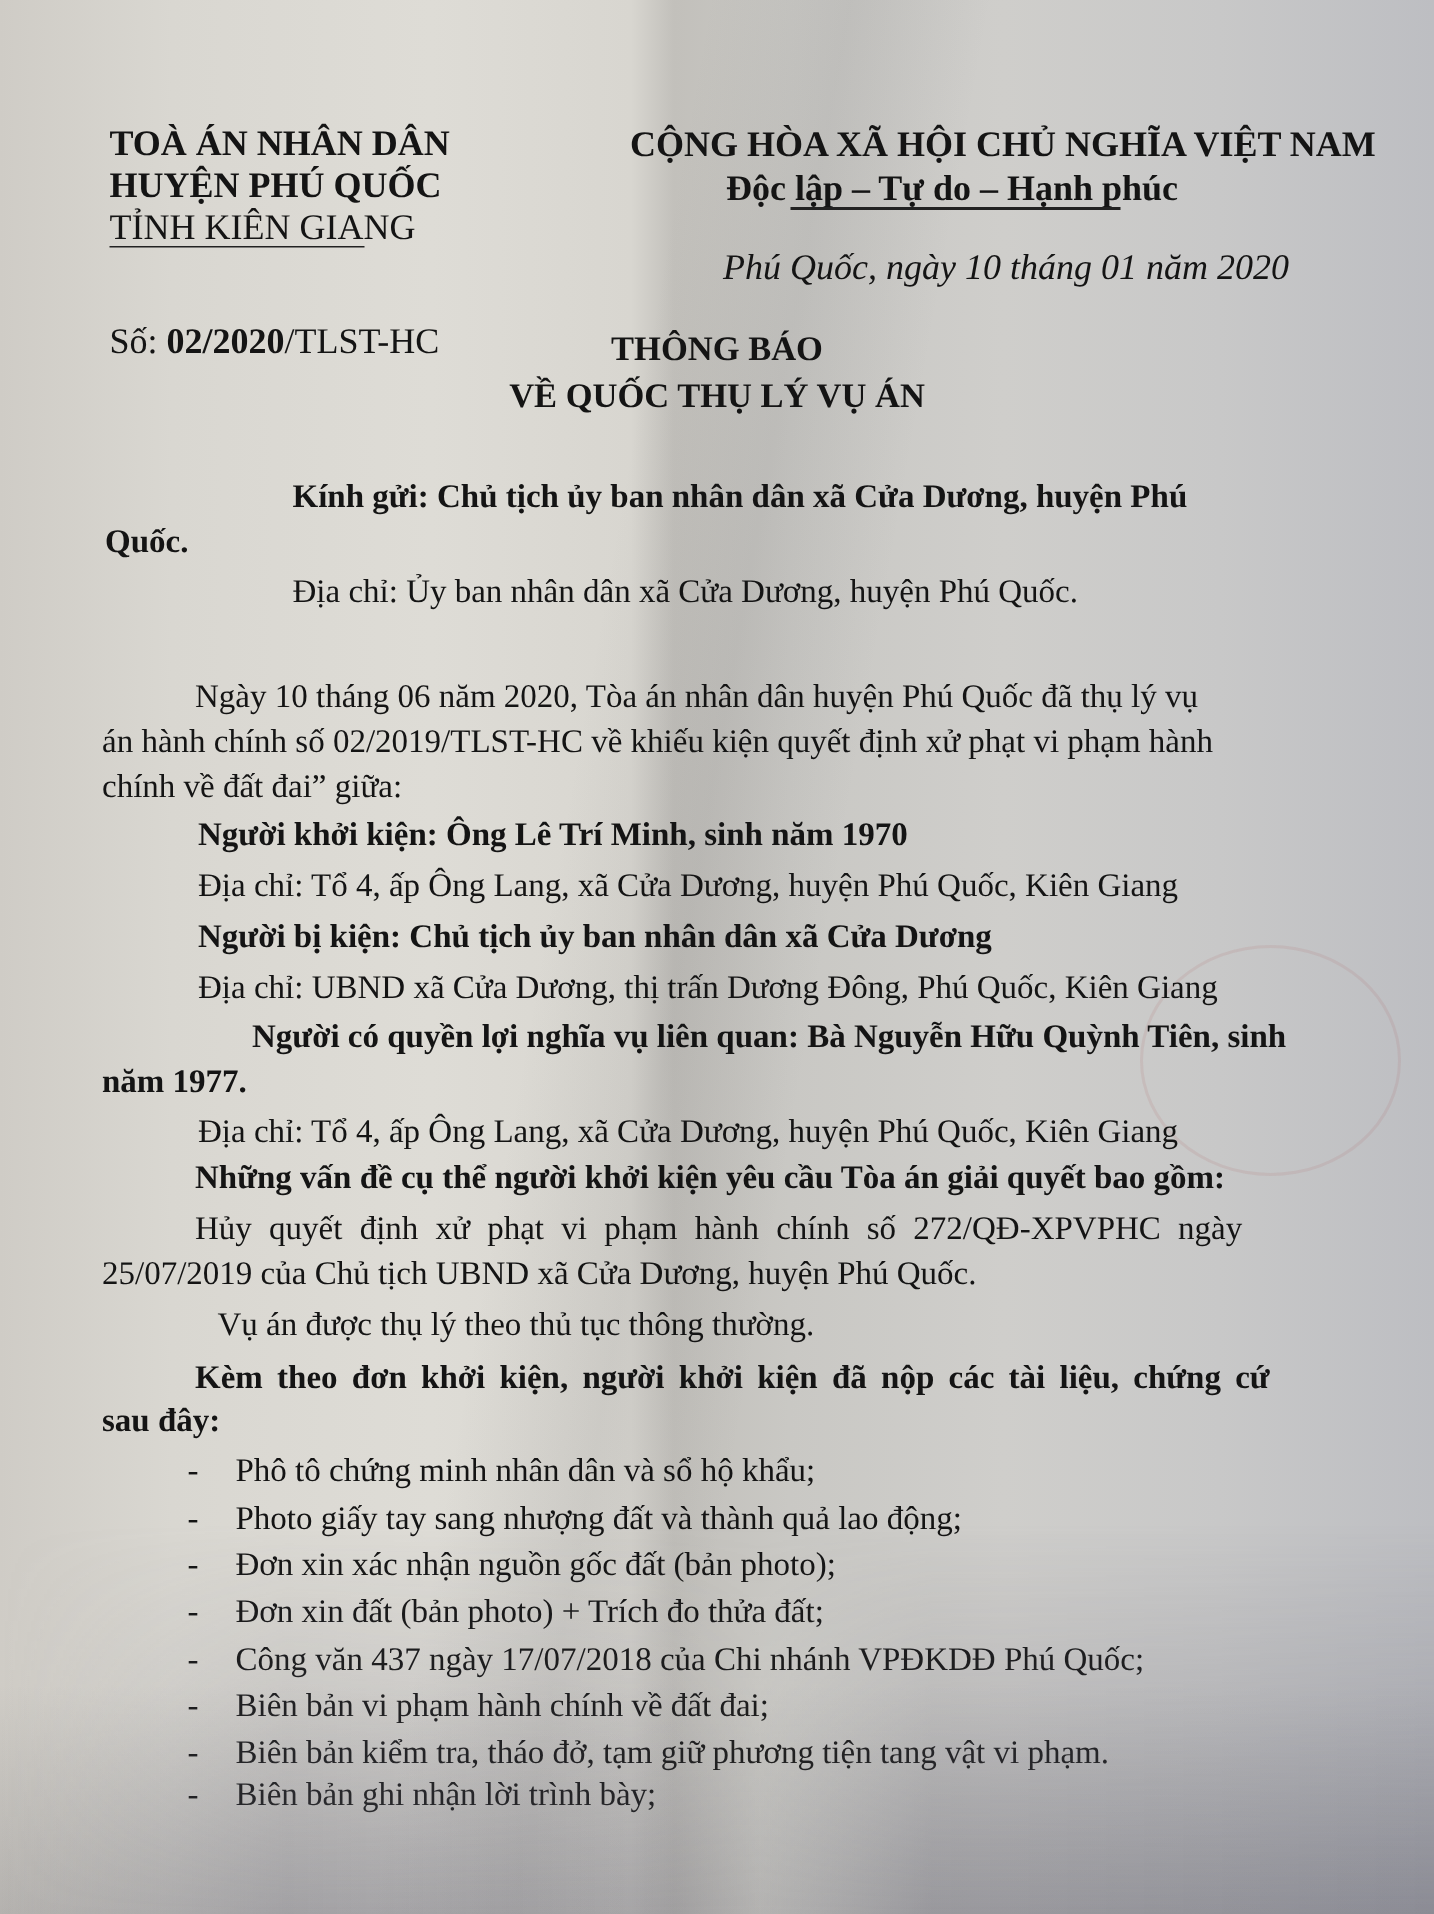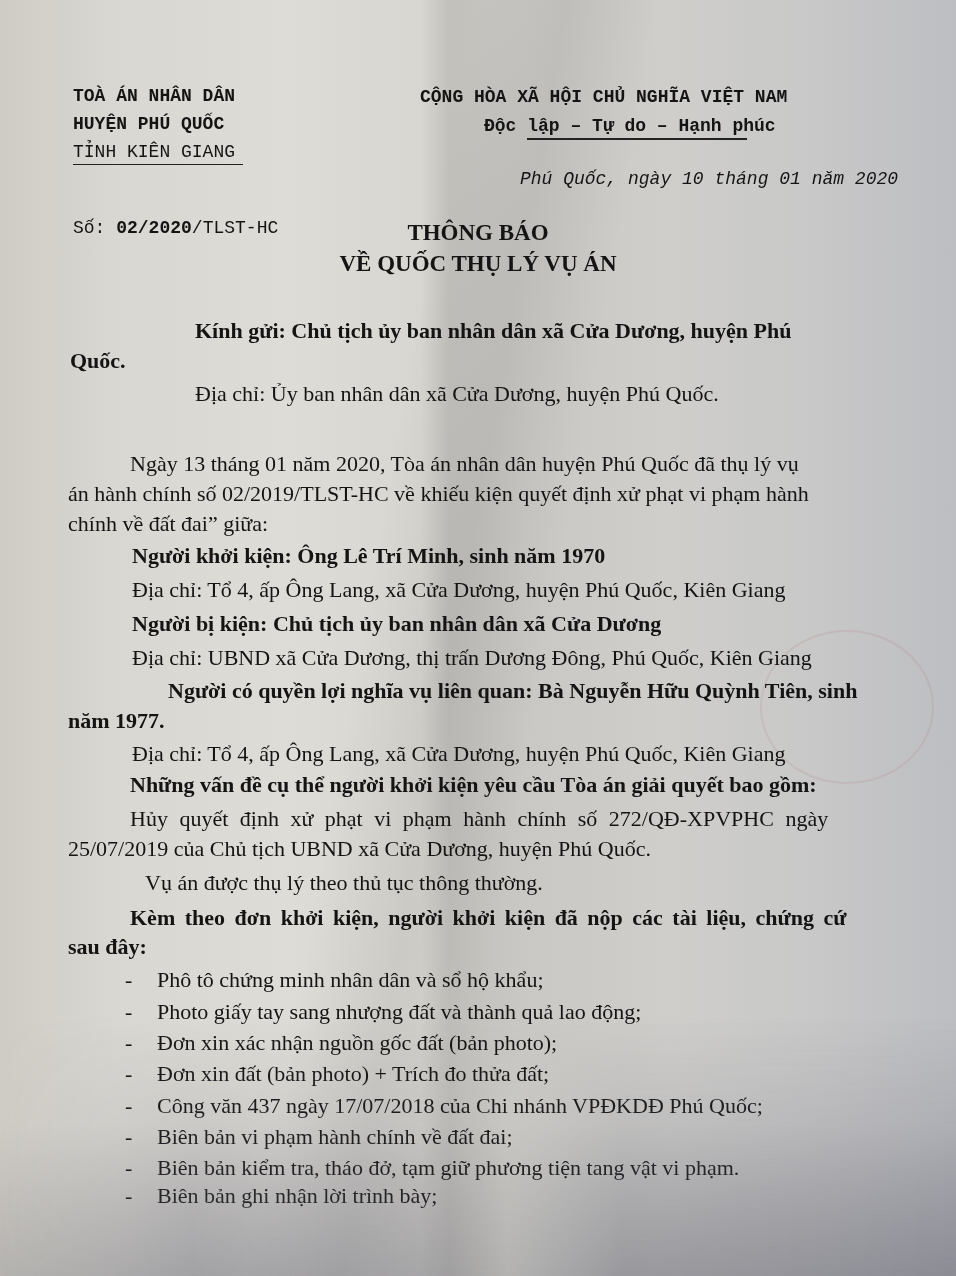--- a/index.html
+++ b/index.html
@@ -22,21 +22,21 @@
     position:absolute; left:0; bottom:0; width:100%; height:260px;
     background:
       linear-gradient(90deg, rgba(120,120,130,0) 0%, rgba(110,110,125,0.35) 20%, rgba(110,110,125,0.25) 45%, rgba(230,230,230,0.1) 53%, rgba(105,105,120,0.35) 65%, rgba(100,100,115,0.4) 100%);
     -webkit-mask-image:linear-gradient(180deg, transparent 0%, black 100%);
     mask-image:linear-gradient(180deg, transparent 0%, black 100%);
     pointer-events:none;
   }
   .abs { position:absolute; white-space:nowrap; }
   .b { font-weight:bold; }
   .i { font-style:italic; }
-  .hdr { font-size:18px; line-height:28px;font-family:Liberation Mono, monospace; }
+  .hdr { font-size:24px; line-height:28px; }
   .body { font-size:22px; }
   .underline-bar { position:absolute; height:2px; background:#222; }
   .stamp {
     position:absolute; left:760px; top:630px; width:170px; height:150px;
     border-radius:50%; border:2px solid rgba(170,90,90,0.12);
   }
 </style>
 </head>
 <body>
 
@@ -48,36 +48,36 @@
   <div class="abs hdr b" style="left:73px;top:110px;">HUYỆN PHÚ QUỐC</div>
   <div class="abs hdr" style="left:73px;top:138px;">TỈNH KIÊN GIANG</div>
   <div class="underline-bar" style="left:73px;top:164px;width:170px;height:1px;"></div>
   <div class="abs hdr" style="left:73px;top:166px;margin-top:48px;"><span>Số: </span><span class="b">02/2020</span><span>/TLST-HC</span></div>
 </div>
 
 <div>
   <div class="abs hdr b" style="left:420px;top:83px;">CỘNG HÒA XÃ HỘI CHỦ NGHĨA VIỆT NAM</div>
   <div class="abs hdr b" style="left:484px;top:112px;">Độc lập – Tự do – Hạnh phúc</div>
   <div class="underline-bar" style="left:527px;top:138px;width:220px;"></div>
-  <div class="abs hdr i" style="left:520px;top:165px;">Phú Quốc, ngày 10 tháng 01 năm 2020</div>
+  <div class="abs hdr i" style="left:482px;top:165px;">Phú Quốc, ngày 10 tháng 01 năm 2020</div>
 </div>
 
 <div>
   <div class="abs b" style="left:0;width:956px;text-align:center;top:220px;font-size:23px;">THÔNG BÁO</div>
   <div class="abs b" style="left:0;width:956px;text-align:center;top:251px;font-size:23px;">VỀ QUỐC THỤ LÝ VỤ ÁN</div>
 </div>
 
 <div>
   <div class="abs body b" style="left:195px;top:318px;">Kính gửi: Chủ tịch ủy ban nhân dân xã Cửa Dương, huyện Phú</div>
   <div class="abs body b" style="left:70px;top:348px;">Quốc.</div>
   <div class="abs body" style="left:195px;top:381px;">Địa chỉ: Ủy ban nhân dân xã Cửa Dương, huyện Phú Quốc.</div>
 </div>
 
 <div>
-  <div class="abs body" style="left:130px;top:451px;">Ngày 13 tháng 01 năm 2020, Tòa án nhân dân huyện Phú Quốc đã thụ lý vụ</div>
+  <div class="abs body" style="left:130px;top:451px;">Ngày 10 tháng 06 năm 2020, Tòa án nhân dân huyện Phú Quốc đã thụ lý vụ</div>
   <div class="abs body" style="left:68px;top:481px;">án hành chính số 02/2019/TLST-HC về khiếu kiện quyết định xử phạt vi phạm hành</div>
   <div class="abs body" style="left:68px;top:511px;">chính về đất đai” giữa:</div>
 </div>
 
 <div>
   <div class="abs body b" style="left:132px;top:543px;">Người khởi kiện: Ông Lê Trí Minh, sinh năm 1970</div>
   <div class="abs body" style="left:132px;top:577px;">Địa chỉ: Tổ 4, ấp Ông Lang, xã Cửa Dương, huyện Phú Quốc, Kiên Giang</div>
   <div class="abs body b" style="left:132px;top:611px;">Người bị kiện: Chủ tịch ủy ban nhân dân xã Cửa Dương</div>
   <div class="abs body" style="left:132px;top:645px;">Địa chỉ: UBND xã Cửa Dương, thị trấn Dương Đông, Phú Quốc, Kiên Giang</div>
   <div class="abs body b" style="left:132px;top:678px;margin-left:36px;">Người có quyền lợi nghĩa vụ liên quan: Bà Nguyễn Hữu Quỳnh Tiên, sinh</div>

